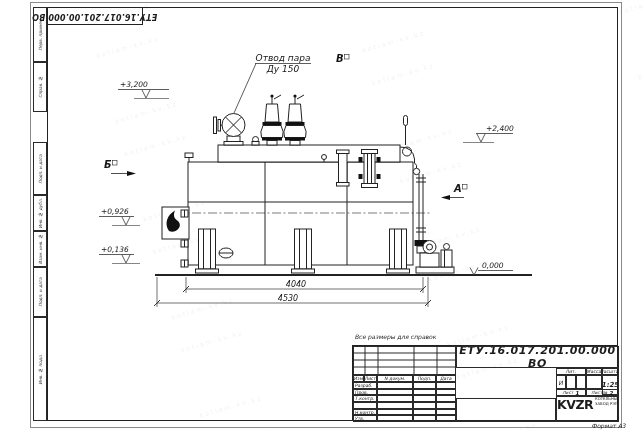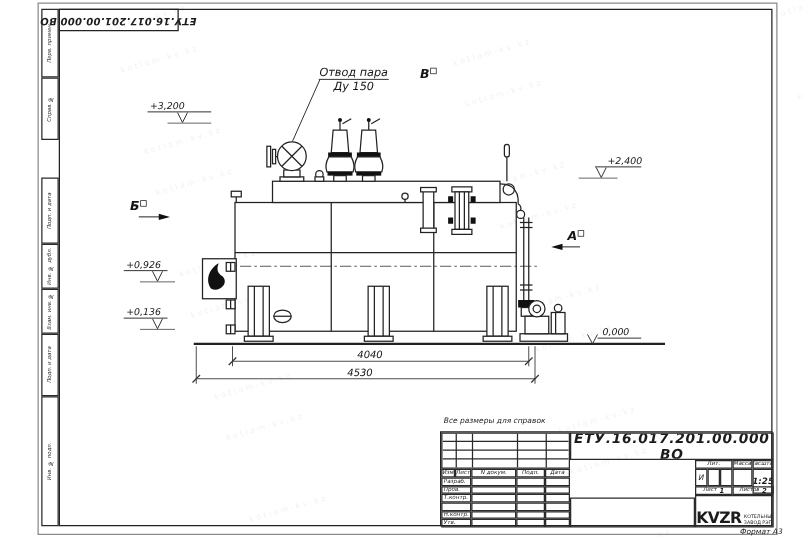--- a/index.html
+++ b/index.html
@@ -26,21 +26,21 @@
   .tc{position:absolute;border:1px solid #2a2a2a;box-sizing:border-box;display:flex;
       align-items:center;justify-content:center;font-size:4.5px;font-style:italic;
       text-align:center;overflow:hidden;}
   .tc .lbl{font-size:4.3px;}
   .docnum{font-size:11px;font-weight:bold;font-style:italic;letter-spacing:0.6px;}
   .pname{flex-direction:column;font-size:7.5px;font-style:italic;line-height:1.5;}
   .scaleval{font-size:7px;font-weight:bold;font-style:italic;}
   .litval{font-size:6px;font-style:italic;}
   .sheetrow span{margin:0 1px;}
   .sheetnum{font-size:5.5px;font-weight:bold;}
-  .logo-cell{display:flex;align-items:flex-end;justify-content:center;gap:2px;}
+  .logo-cell{display:flex;align-items:flex-start;justify-content:center;gap:2px;}
   .logo-kvzr{font-size:12.5px;font-weight:bold;font-style:normal;letter-spacing:-0.5px;}
   .org{display:flex;flex-direction:column;text-align:left;font-size:3.8px;
        font-style:normal;line-height:1.3;color:#222;}
   .format{left:592px;top:421.5px;width:46px;font-size:6px;font-style:italic;text-align:left;}
   .note{left:355px;top:333px;font-size:6px;font-style:italic;}
   #dwg{position:absolute;left:0;top:0;pointer-events:none;}
   #dwg text{font-family:"DejaVu Sans",sans-serif;font-style:italic;fill:#161616;stroke:none;}
 </style>
 </head>
 <body>

